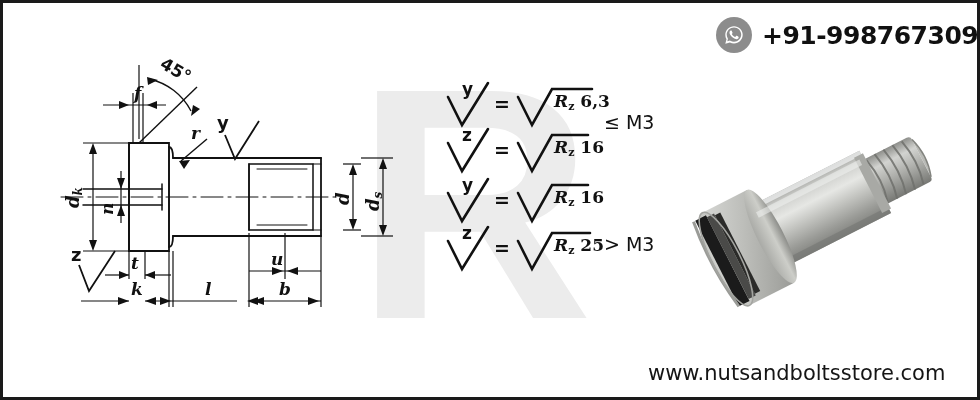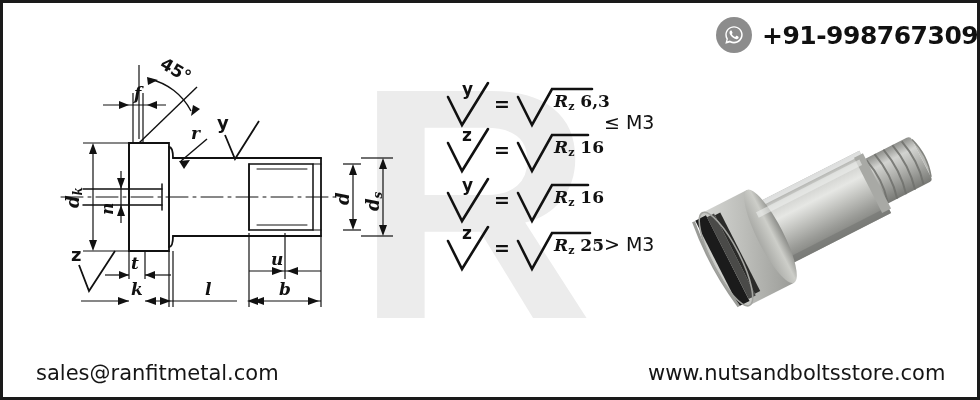--- a/index.html
+++ b/index.html
@@ -316,17 +316,16 @@
 
   <div class="contact">
     <span class="wa-icon">
       <svg width="24" height="24" viewBox="0 0 24 24" aria-hidden="true">
         <path fill="#ffffff" d="M12 3.2c-4.8 0-8.7 3.9-8.7 8.7 0 1.6.4 3.1 1.2 4.4L3.3 20.7l4.6-1.2c1.3.7 2.7 1 4.1 1 4.8 0 8.7-3.9 8.7-8.7S16.8 3.2 12 3.2zm0 15.6c-1.3 0-2.6-.4-3.7-1l-.3-.2-2.7.7.7-2.6-.2-.3c-.7-1.1-1.1-2.4-1.1-3.8 0-4 3.3-7.2 7.3-7.2s7.2 3.2 7.2 7.2-3.2 7.2-7.2 7.2zm4.1-5.3c-.2-.1-1.3-.7-1.5-.7-.2-.1-.4-.1-.5.1-.1.2-.5.7-.7.9-.1.1-.3.2-.5.1-.2-.1-.9-.3-1.8-1.1-.7-.6-1.1-1.3-1.2-1.5-.1-.2 0-.4.1-.5l.3-.4c.1-.1.1-.2.2-.4 0-.1 0-.3 0-.4 0-.1-.5-1.2-.7-1.7-.2-.4-.4-.4-.5-.4h-.4c-.2 0-.4.1-.6.3-.2.2-.8.8-.8 1.9s.8 2.2.9 2.4c.1.1 1.6 2.5 3.9 3.5.5.2 1 .4 1.3.5.5.2 1 .1 1.4.1.4-.1 1.3-.5 1.5-1.1.2-.5.2-1 .1-1.1-.1-.1-.2-.1-.3-.2z"></path>
       </svg>
     </span>
     <span class="phone">+91-9987673092</span>
   </div>
 
-  <div class="email">sales@ranfitmetal.com</div>
   <div class="website">www.nutsandboltsstore.com</div>
 
  </div>
 </div>
 
 </body></html>

